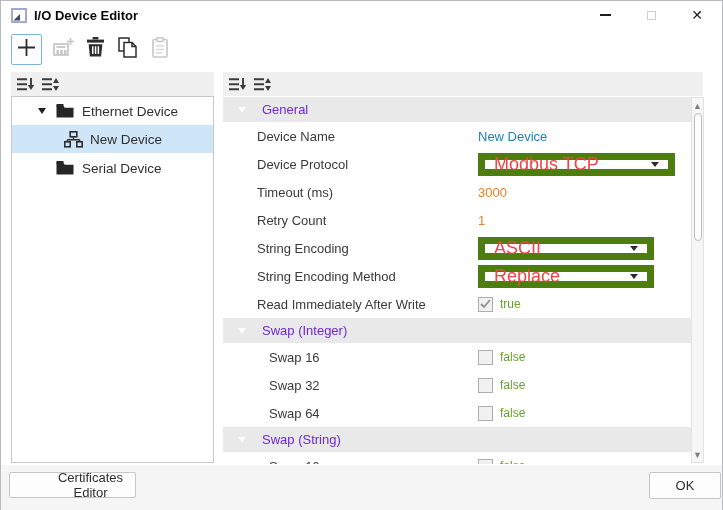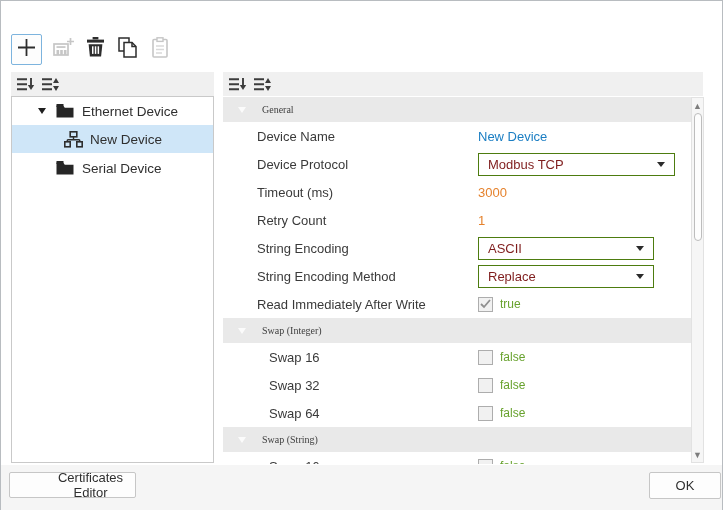--- a/index.html
+++ b/index.html
@@ -43,49 +43,67 @@
   .tree-row { height:28px; display:flex; align-items:center; font-size:13.5px; color:#2f2f2f; }
   .tree-row.selected { background: var(--selection); }
   .tree-row .expander-slot { width:18px; display:flex; align-items:center; justify-content:flex-start; }
   .tri-down { width:0; height:0; border-left:4.5px solid transparent; border-right:4.5px solid transparent; border-top:6px solid #1f1f1f; }
   .tree-icon { width:18px; height:16px; margin-right:8px; flex:0 0 auto; }
   .tree-row.gap-above { margin-top:1px; }
   
   #prop-content { position:absolute; left:222px; top:96px; width:468px; height:367px; overflow:hidden; background:#fff; }
   .section-header { height:25px; background:#e9e9e9; display:flex; align-items:center; }
   .section-tri { width:0; height:0; border-left:4.5px solid transparent; border-right:4.5px solid transparent; border-top:6px solid #fbfbfb; margin-left:15px; }
-  .section-title { font-size:10px; color:#404040; margin-left:16px;font-family:Liberation Serif, serif; }
+  .section-title { font-size:13px; color:#6d28d9; margin-left:16px; }
   .prow { position:relative; height:28px; background:#fff; display:flex; align-items:center; }
   .plabel { font-size:13px; color:#3a3a3a; padding-left:34px; }
   .plabel.indent2 { padding-left:46px; }
   .vslot { position:absolute; left:255px; top:0; height:100%; display:flex; align-items:center; }
   .val-blue  { color: var(--blue);  font-size:13px; }
   .val-orange{ color: var(--orange); font-size:13px; }
   .val-green { color: var(--green); font-size:12px; }
-  .dropdown { height:23px; border:1px solid #4d7c0f; background:#fff; display:flex; align-items:center; padding:0 9px; font-size:13px; color:#7f1d1d; position:relative; }
+  .dropdown { height:23px; border:7px solid #4d7c0f; background:#fff; display:flex; align-items:center; padding:0 9px; font-size:18px; color:#ef4444; position:relative; }
   .dropdown.wide   { width:197px; }
   .dropdown.normal { width:176px; }
   .dd-caret { position:absolute; right:9px; top:50%; margin-top:-2px; width:0; height:0; border-left:4.5px solid transparent; border-right:4.5px solid transparent; border-top:5px solid #2b2b2b; }
   .checkbox { width:15px; height:15px; border:1px solid #adadad; background:#f1f1f1; margin-right:7px; display:inline-flex; align-items:center; justify-content:center; flex:0 0 auto; }
   
   #scrollbar { position:absolute; left:690px; top:96px; width:13px; height:366px; background:#f6f6f6; border:1px solid #e2e2e2; }
   .sb-arrow { position:absolute; left:0; width:100%; height:13px; display:flex; align-items:center; justify-content:center; color:#7d7d7d; font-size:9px; }
   #sb-up { top:1px; } #sb-down { bottom:1px; }
   #sb-thumb { position:absolute; left:1.5px; top:15px; width:8px; height:128px; background:#fdfdfd; border:1px solid #bdbdbd; border-radius:5px; }
   
   #footer { position:absolute; left:0; top:464px; width:100%; height:46px; background:#f5f5f5; }
   .foot-btn { position:absolute; border:1px solid #c6c6c6; border-radius:2px; background:#fdfdfd; font-size:13px; color:#2f2f2f; display:flex; align-items:center; justify-content:center; font-family:inherit; }
   #btn-cert { left:8px; top:7px; width:127px; height:26px;padding-left:36px; }
   #btn-ok   { left:648px; top:7px; width:72px; height:27px; }
 </style>
 </head>
 <body>
 
 <div id="dialog">
 
+  <div id="titlebar">
+    <span id="app-logo">
+      <svg width="16" height="15" viewBox="0 0 16 15">
+        <rect x="1" y="1" width="14" height="13" fill="#ffffff" stroke="#a3a8d0" stroke-width="2"></rect>
+        <polygon points="2.5,12.5 9,6 9,12.5" fill="#3f4668"></polygon>
+      </svg>
+    </span>
+    <span id="title-text">I/O Device Editor</span>
+    <div class="win-btn" id="btn-min">
+        <span class="bar"></span>
+      </div>
+    <div class="win-btn" id="btn-max">
+        <span class="box"></span>
+      </div>
+    <div class="win-btn" id="btn-close">
+        <span class="x">✕</span>
+      </div>
+  </div>
 
   <div id="toolbar">
       <div class="tb-btn tb-add">
         <span><svg width="19" height="19" viewBox="0 0 19 19">
             <path d="M9.5 1v17M1 9.5h17" stroke="#2d2d2d" stroke-width="1.8"></path>
           </svg></span>
       </div>
       <div class="tb-btn tb-plain">
         <span><svg width="22" height="20" viewBox="0 0 22 20">
       <path d="M17.5 1v7M14 4.5h7" stroke="#c6c6c6" stroke-width="1.7"></path>

